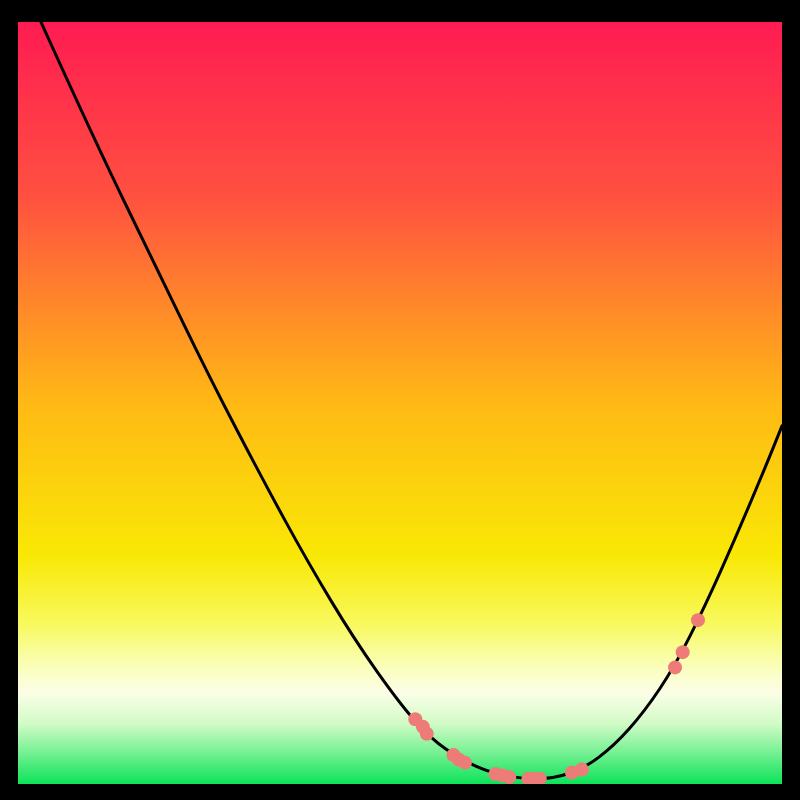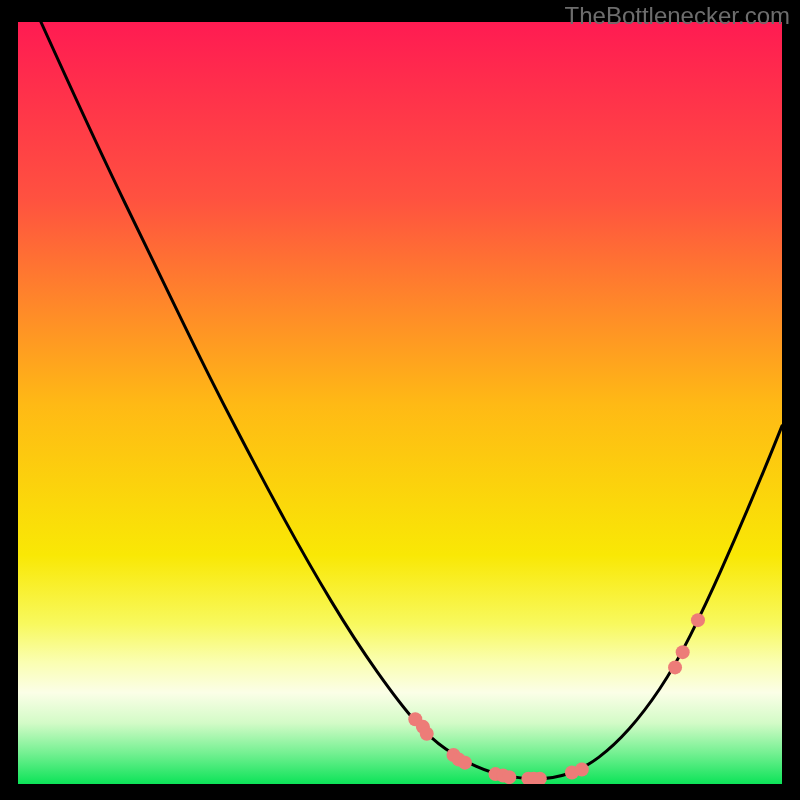--- a/index.html
+++ b/index.html
@@ -35,21 +35,20 @@
     height: 762px;
   }
   .plot-area svg {
     display: block;
   }
 </style>
 </head>
 <body>
 
 <div class="frame">
-  <div class="watermark">TheBottlenecker.com</div>
   <div class="plot-area">
     <svg id="chart-svg" width="764" height="762" viewBox="0 0 764 762" preserveAspectRatio="none">
         <defs>
           <linearGradient id="bg-grad" x1="0" y1="0" x2="0" y2="1">
             <stop offset="0%" stop-color="#ff1b52"></stop>
             <stop offset="23%" stop-color="#ff5140"></stop>
             <stop offset="50%" stop-color="#ffb915"></stop>
             <stop offset="70%" stop-color="#f9e805"></stop>
             <stop offset="79%" stop-color="#f8f95e"></stop>
             <stop offset="84%" stop-color="#fafeb1"></stop>

